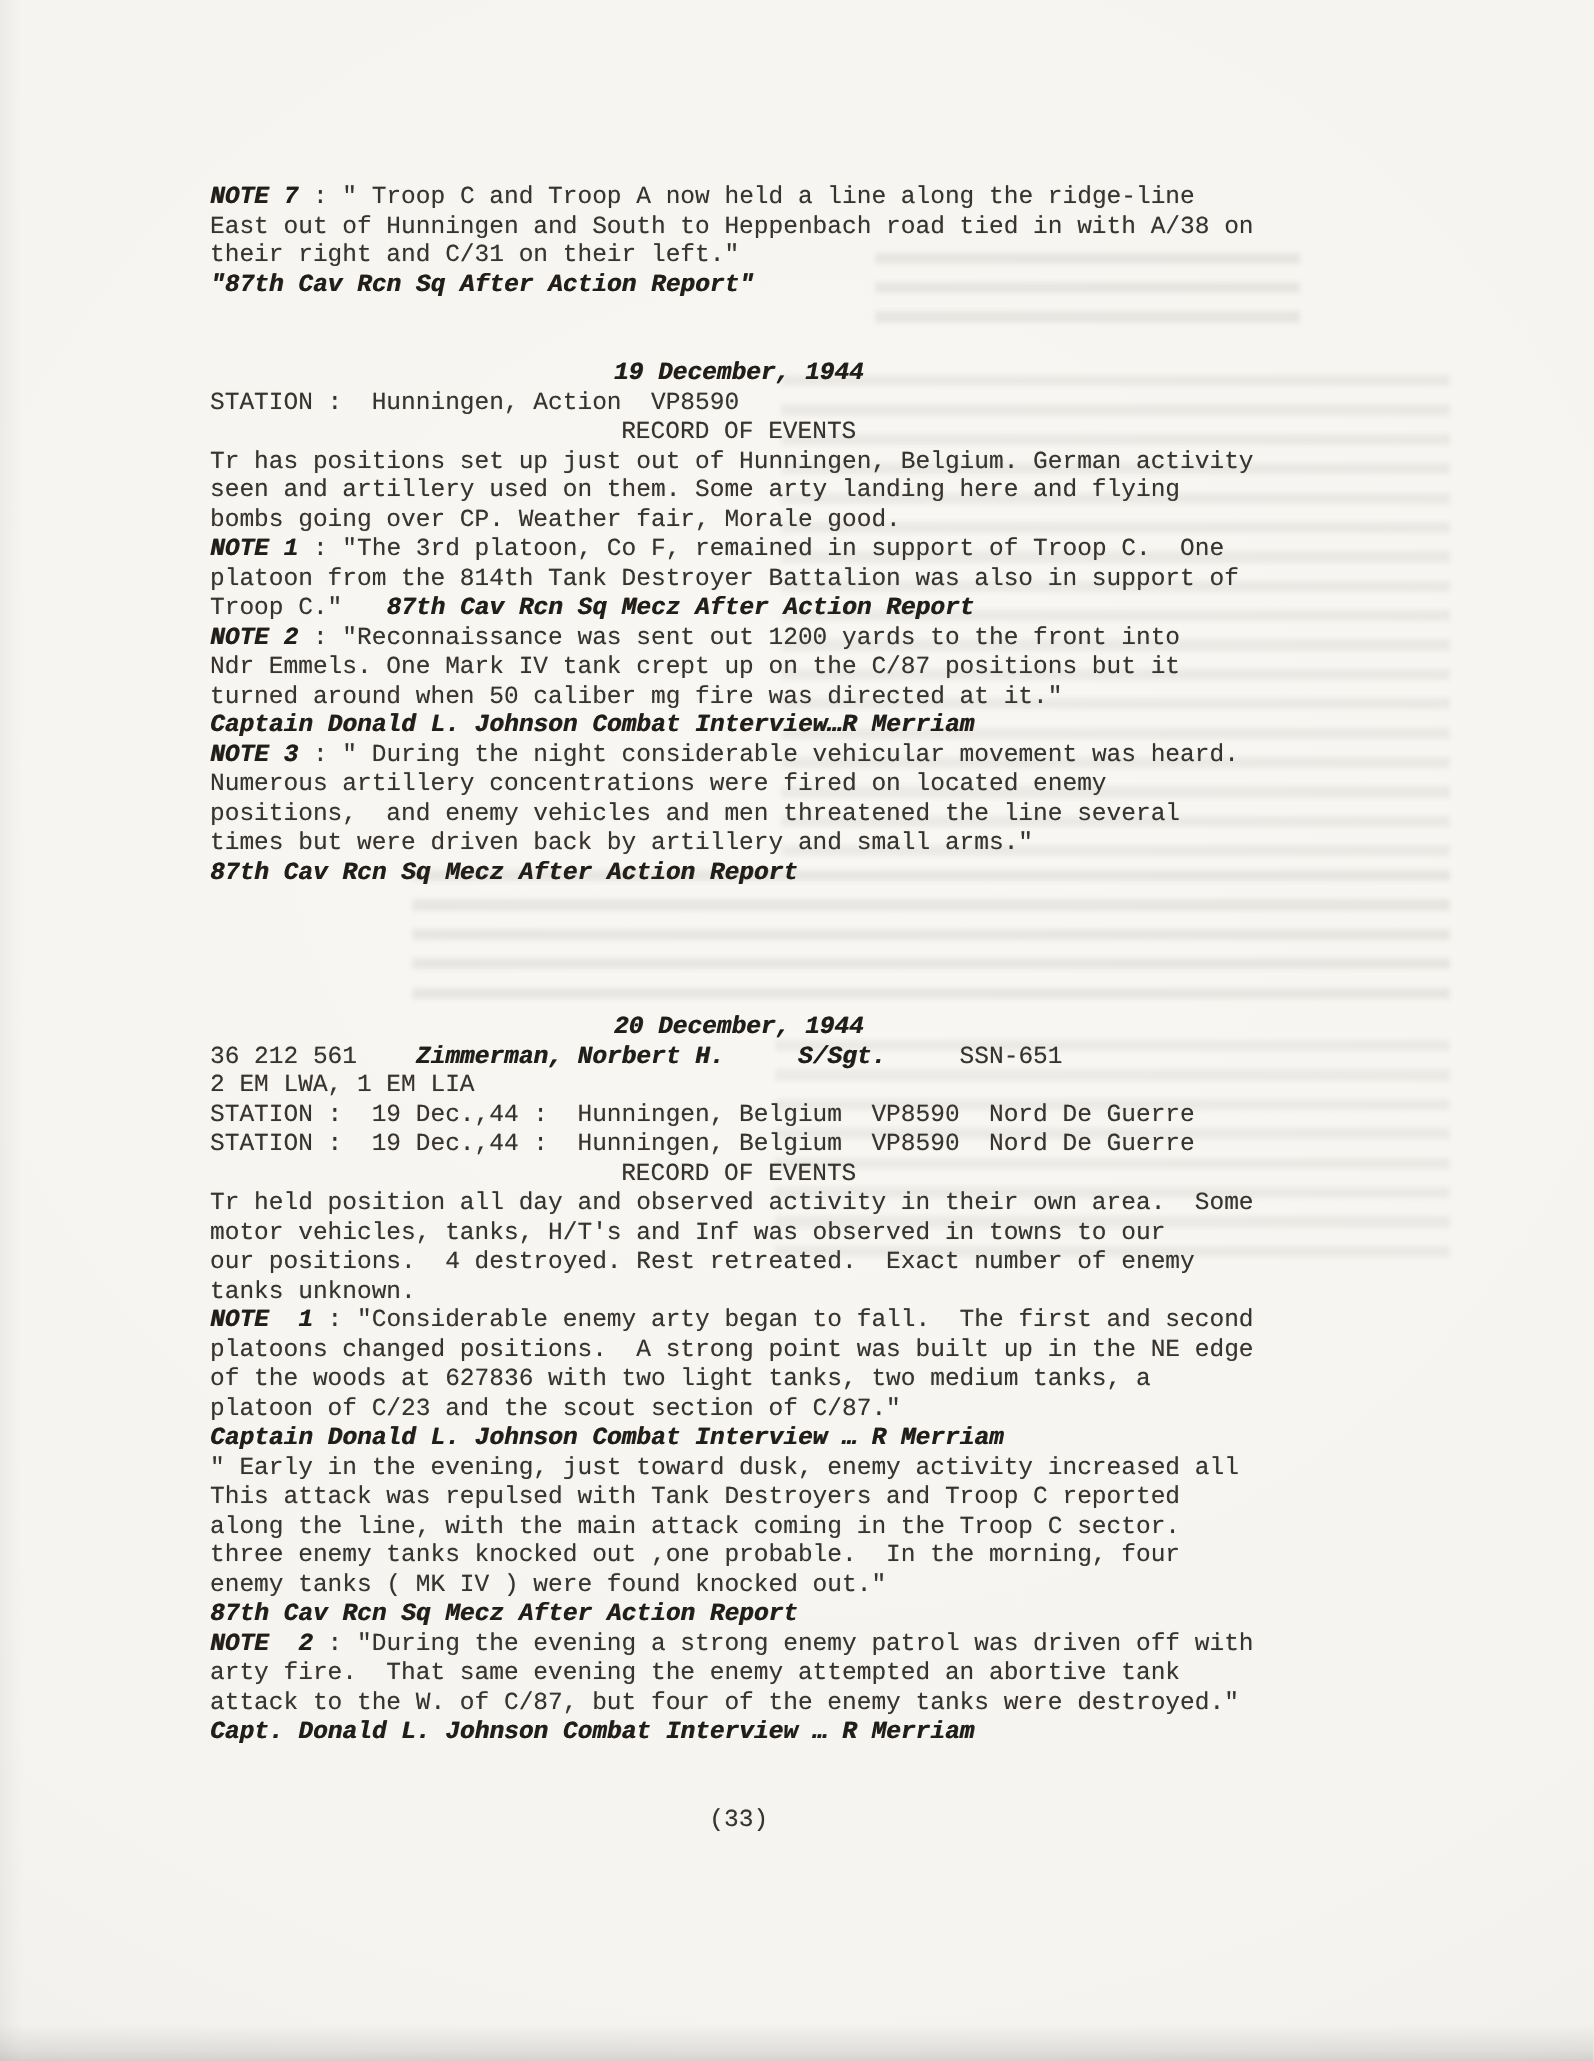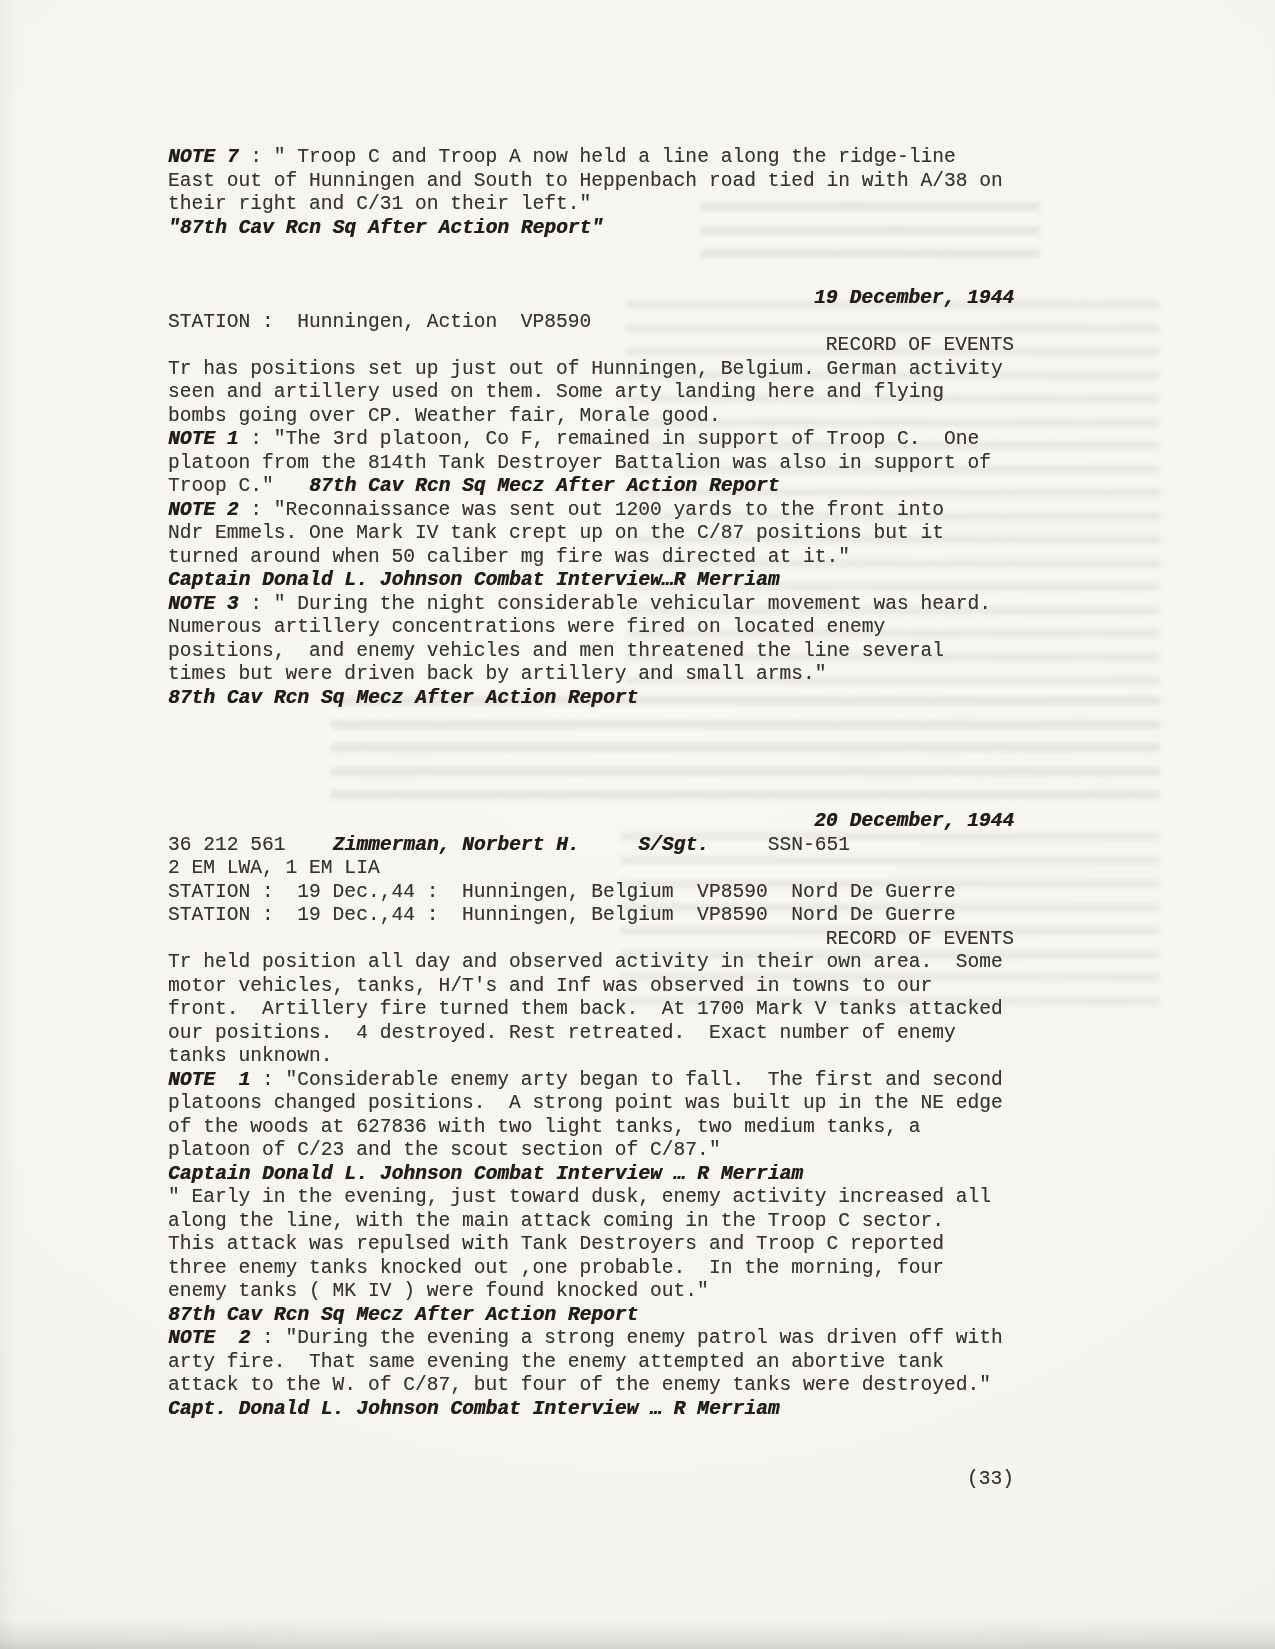--- a/index.html
+++ b/index.html
@@ -37,21 +37,21 @@
   .document{
     position:absolute;left:168px;top:146px;width:846px;
   }
   .line{
     white-space:pre;
     font-size:19.6px;
     line-height:23.5px;
     color:#37342e;
     text-shadow:0 0 0.6px rgba(55,52,46,0.45);
   }
-  .center{text-align:right;}
+  .center{text-align:center;}
   .b{
     font-weight:700;color:#211e19;
     text-shadow:0.5px 0 0 rgba(33,30,25,0.85);
     font-style:italic;
   }
   .page-number{margin-top:0;}
 </style>
 </head>
 <body>
 
@@ -91,31 +91,30 @@
       <div class="line"><span class="b">87th Cav Rcn Sq Mecz After Action Report</span></div>
       <div class="spacer" style="height: 100px;"></div>
       <div class="line center"><span class="b">20 December, 1944</span></div>
       <div class="line"><span>36 212 561    </span><span class="b">Zimmerman, Norbert H.</span><span>     </span><span class="b">S/Sgt.</span><span>     SSN-651</span></div>
       <div class="line"><span>2 EM LWA, 1 EM LIA</span></div>
       <div class="line"><span>STATION :  19 Dec.,44 :  Hunningen, Belgium  VP8590  Nord De Guerre</span></div>
       <div class="line"><span>STATION :  19 Dec.,44 :  Hunningen, Belgium  VP8590  Nord De Guerre</span></div>
       <div class="line center"><span>RECORD OF EVENTS</span></div>
       <div class="line"><span>Tr held position all day and observed activity in their own area.  Some</span></div>
       <div class="line"><span>motor vehicles, tanks, H/T's and Inf was observed in towns to our</span></div>
-      <div class="line"><span>front.  Artillery fire turned them back.  At 1700 Mark V tanks attacked</span></div>
       <div class="line"><span>our positions.  4 destroyed. Rest retreated.  Exact number of enemy</span></div>
       <div class="line"><span>tanks unknown.</span></div>
       <div class="line"><span class="b">NOTE  1</span><span> : "Considerable enemy arty began to fall.  The first and second</span></div>
       <div class="line"><span>platoons changed positions.  A strong point was built up in the NE edge</span></div>
       <div class="line"><span>of the woods at 627836 with two light tanks, two medium tanks, a</span></div>
       <div class="line"><span>platoon of C/23 and the scout section of C/87."</span></div>
       <div class="line"><span class="b">Captain Donald L. Johnson Combat Interview … R Merriam</span></div>
       <div class="line"><span>" Early in the evening, just toward dusk, enemy activity increased all</span></div>
+      <div class="line"><span>This attack was repulsed with Tank Destroyers and Troop C reported</span></div>
       <div class="line"><span>along the line, with the main attack coming in the Troop C sector.</span></div>
-      <div class="line"><span>This attack was repulsed with Tank Destroyers and Troop C reported</span></div>
       <div class="line"><span>three enemy tanks knocked out ,one probable.  In the morning, four</span></div>
       <div class="line"><span>enemy tanks ( MK IV ) were found knocked out."</span></div>
       <div class="line"><span class="b">87th Cav Rcn Sq Mecz After Action Report</span></div>
       <div class="line"><span class="b">NOTE  2</span><span> : "During the evening a strong enemy patrol was driven off with</span></div>
       <div class="line"><span>arty fire.  That same evening the enemy attempted an abortive tank</span></div>
       <div class="line"><span>attack to the W. of C/87, but four of the enemy tanks were destroyed."</span></div>
       <div class="line"><span class="b">Capt. Donald L. Johnson Combat Interview … R Merriam</span></div>
       <div class="spacer" style="height: 47px;"></div>
     </div>
   <div class="line center page-number">(33)</div>

